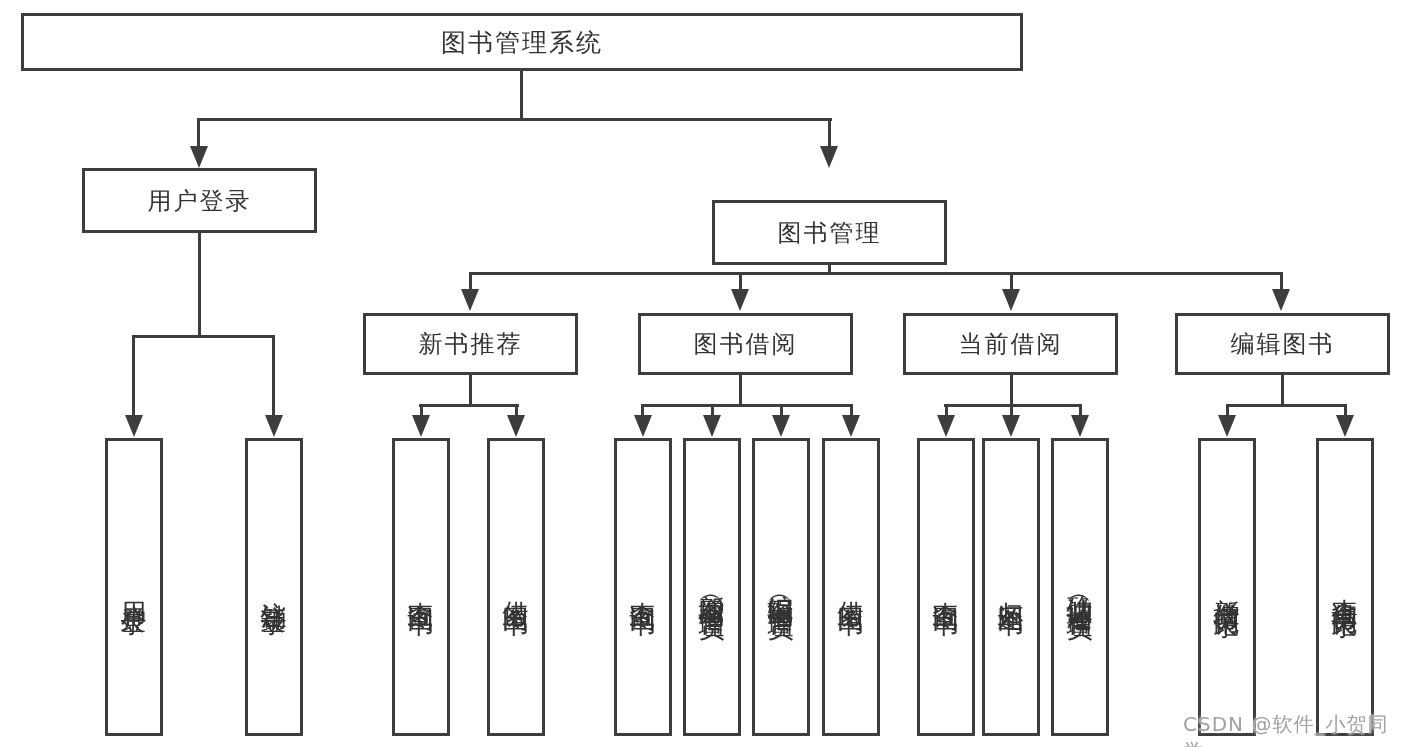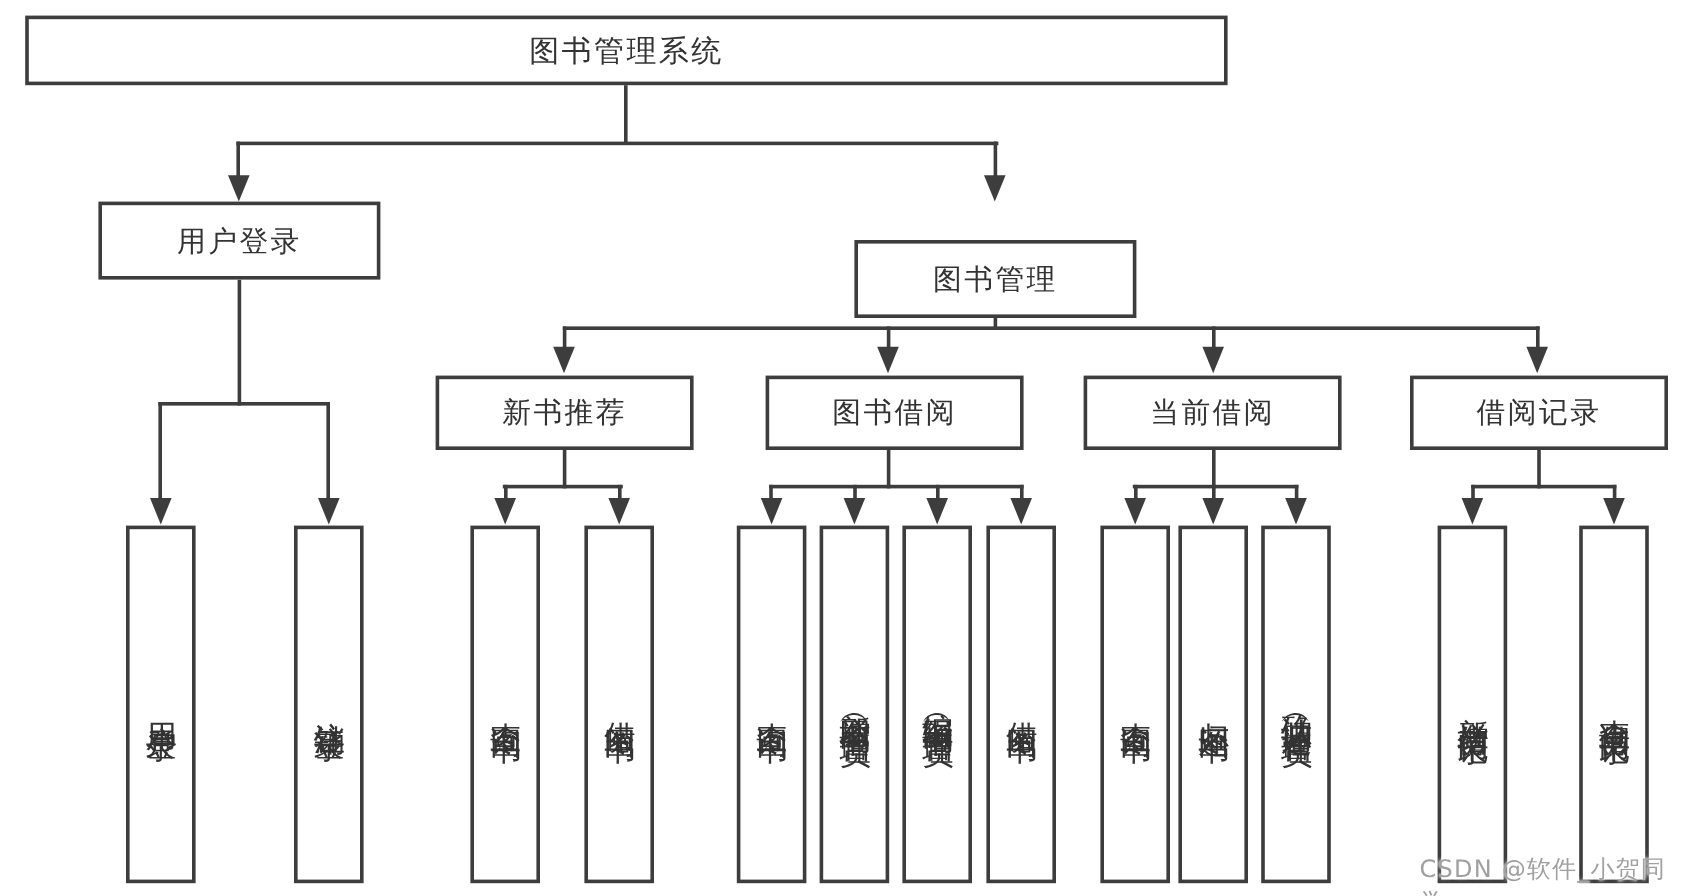--- a/index.html
+++ b/index.html
@@ -116,21 +116,21 @@
   <div class="hbox lvl3" style="left:363px;">
     <span>新书推荐</span>
   </div>
   <div class="hbox lvl3" style="left:638px;">
     <span>图书借阅</span>
   </div>
   <div class="hbox lvl3" style="left:903px;">
     <span>当前借阅</span>
   </div>
   <div class="hbox lvl3" style="left:1175px;">
-    <span>借阅记录</span>
+    <span>编辑图书</span>
   </div>
 
   <div class="vbox" style="left:105px;">
     <span class="vtext">用户登录</span>
   </div>
   <div class="vbox" style="left:245px;">
     <span class="vtext">注销登录</span>
   </div>
 
   <div class="vbox" style="left:392px;">

